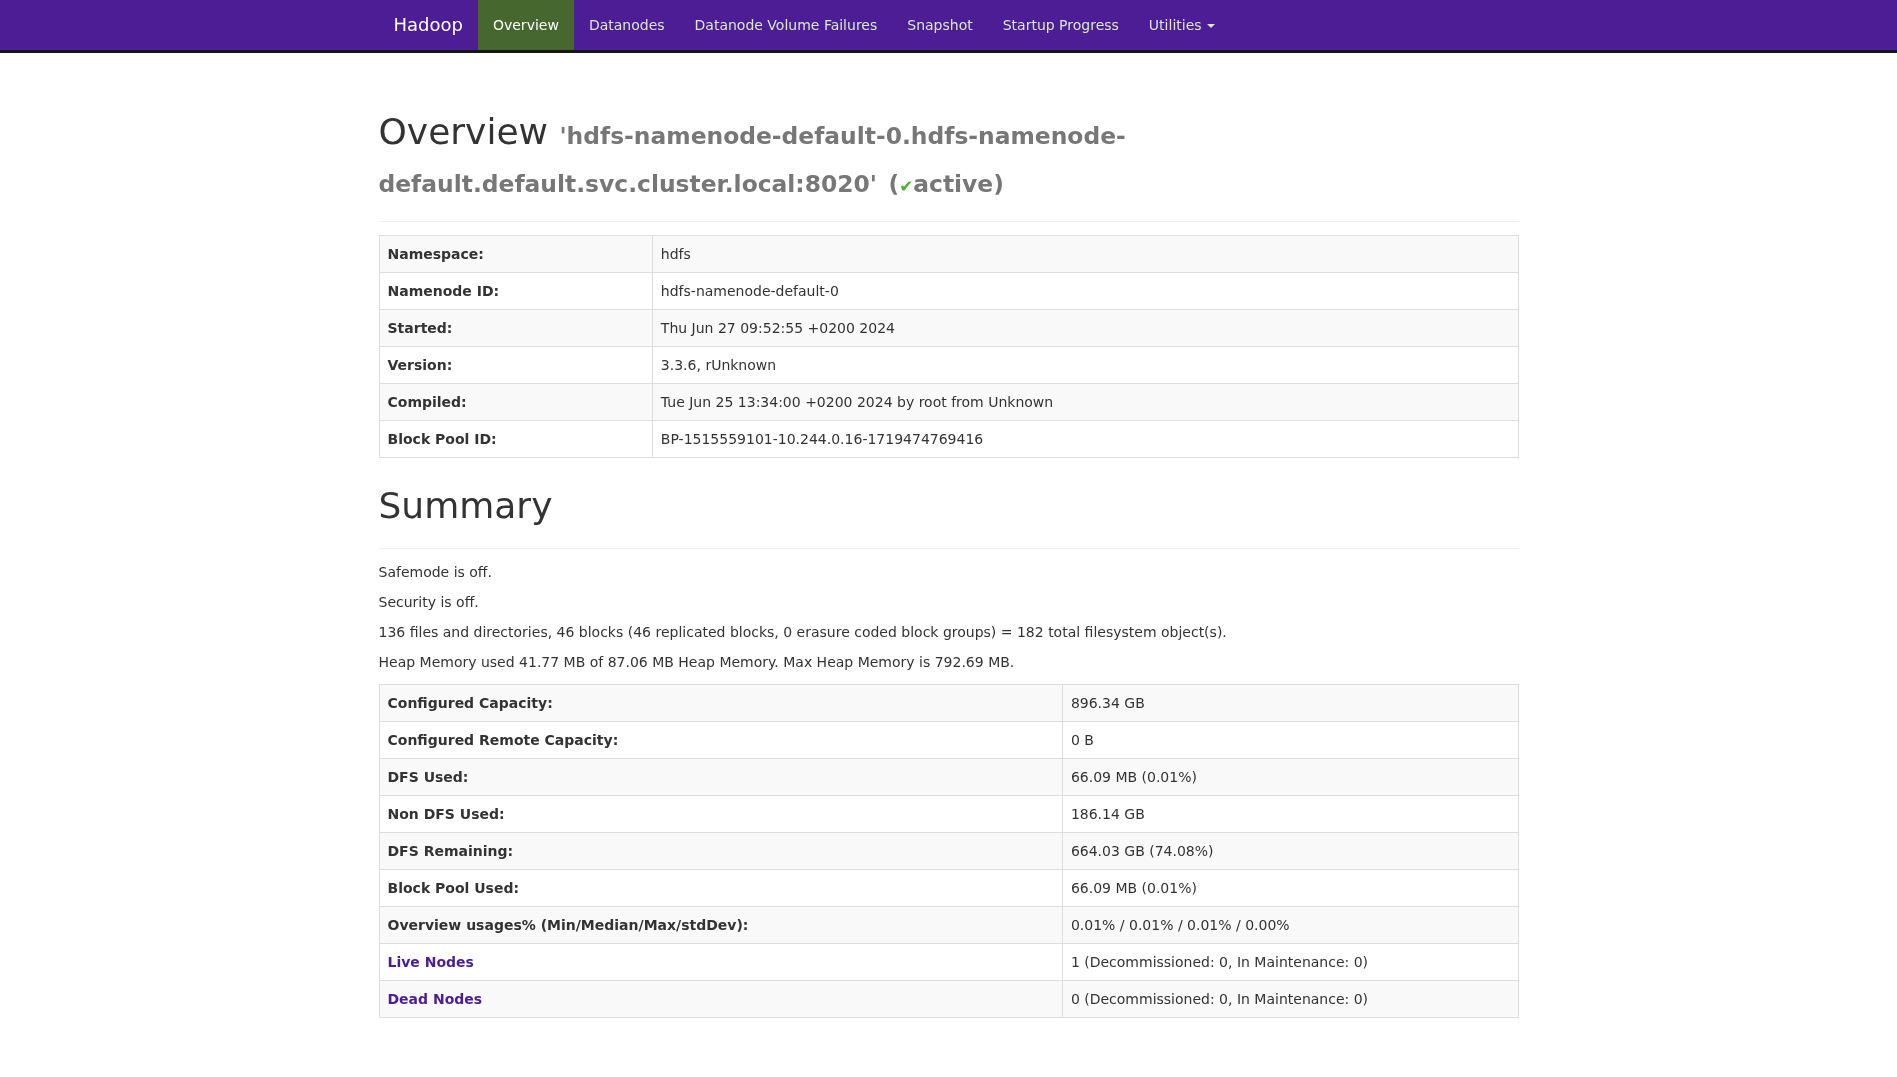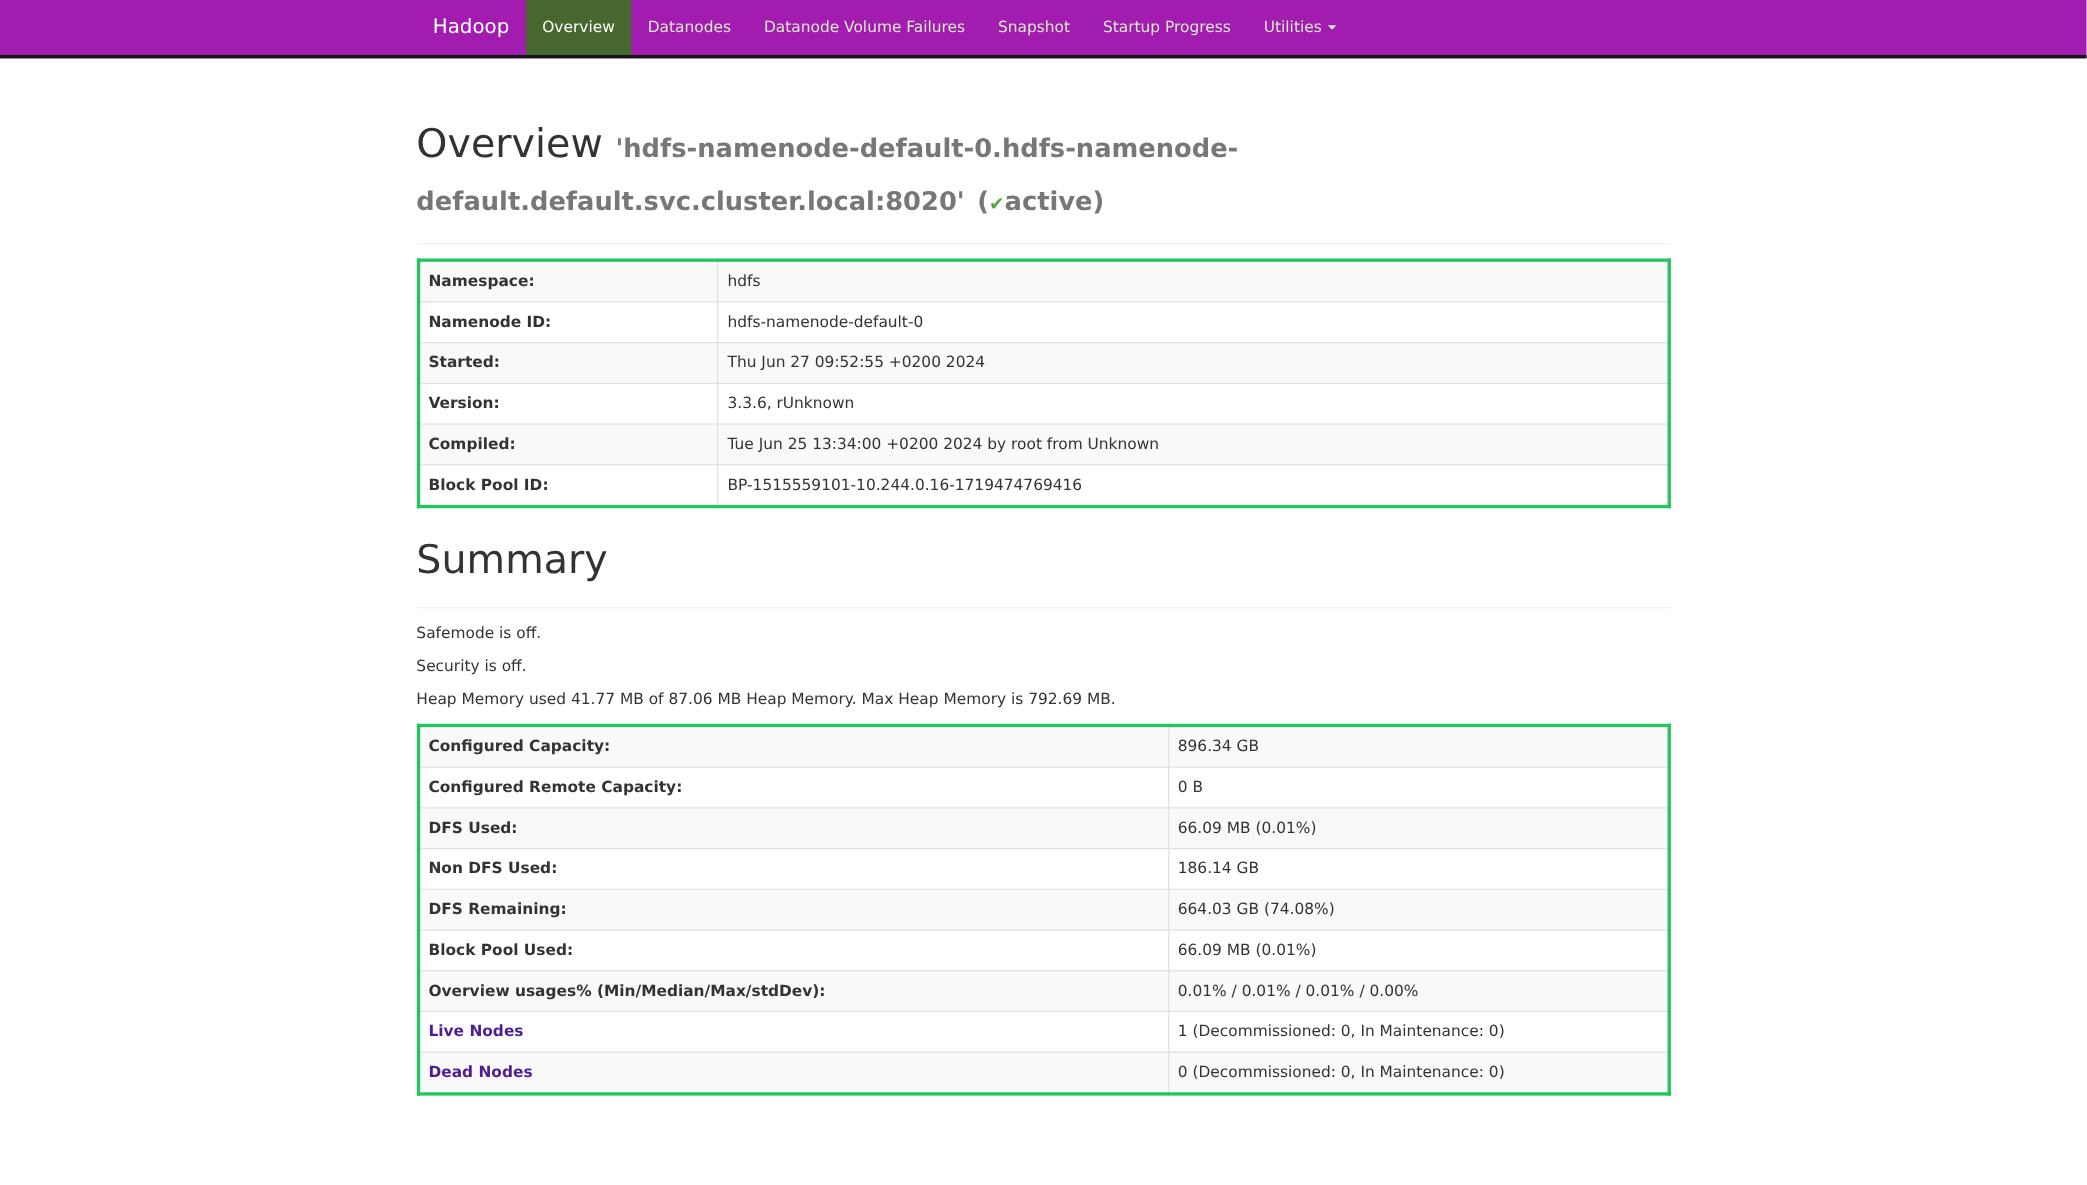--- a/index.html
+++ b/index.html
@@ -9,21 +9,21 @@
     overflow: hidden;
     background: #fff;
     font-family: "DejaVu Sans", "Liberation Sans", sans-serif;
     font-size: 14px;
     color: #333;
   }
   .container { width: 1170px; margin: 0 auto; padding: 0 15px; }
 
   
   .navbar {
-    background: #a21caf;
+    background: #4c1d95;
     border-bottom: 3px solid #161616;
     height: 53px;
   }
   .navbar .container { display: flex; align-items: stretch; height: 50px; }
   .navbar-brand {
     color: #fff; font-size: 18px; line-height: 20px;
     padding: 15px 15px; text-decoration: none; display: block;
   }
   .navbar-nav { list-style: none; margin: 0; padding: 0; display: flex; }
   .navbar-nav li a {
@@ -49,21 +49,21 @@
   .check-glyph { color: #52a838; font-size: 72%; }
 
   hr {
     border: 0; border-top: 1px solid #eee;
     margin: 18px 0 13px 0;
   }
 
   
   table {
     width: 100%; border-collapse: collapse;
-    border: 3px solid #22c55e; 
+    border: 1px solid #22c55e; 
   }
   th, td {
     padding: 8px; text-align: left; vertical-align: top;
     border: 1px solid #ddd; line-height: 20px;
   }
   th { font-weight: bold; }
   tbody tr:nth-child(odd) { background: #f9f9f9; }
   #info-table th { width: 24%; }
   #metrics-table th { width: 60%; }
   #metrics-table { margin-top: 12px; }
@@ -141,20 +141,21 @@
       </tbody>
   </table>
 
   <h1 class="section-title">Summary</h1>
 
   <hr>
 
   <div id="summary-paragraphs">
       <p>Safemode is off.</p>
       <p>Security is off.</p>
+      <p>136 files and directories, 46 blocks (46 replicated blocks, 0 erasure coded block groups) = 182 total filesystem object(s).</p>
       <p>Heap Memory used 41.77 MB of 87.06 MB Heap Memory. Max Heap Memory is 792.69 MB.</p>
     </div>
 
   <table id="metrics-table">
     <tbody id="metrics-table-body">
         <tr>
           <th>Configured Capacity:</th>
           <td>896.34 GB</td>
         </tr>
         <tr>

